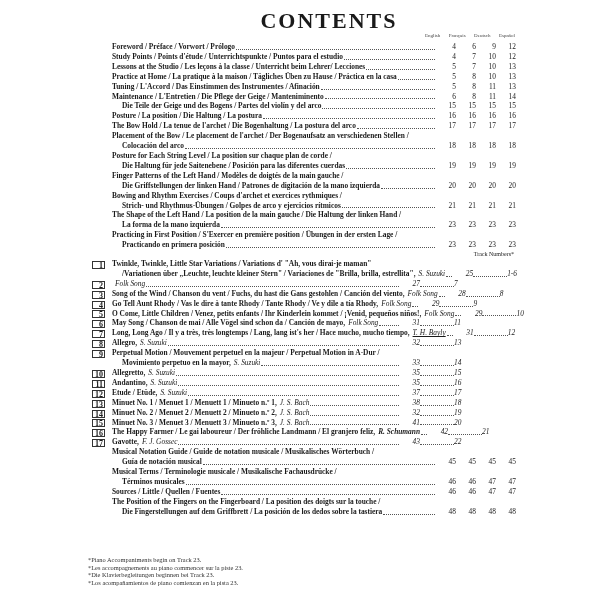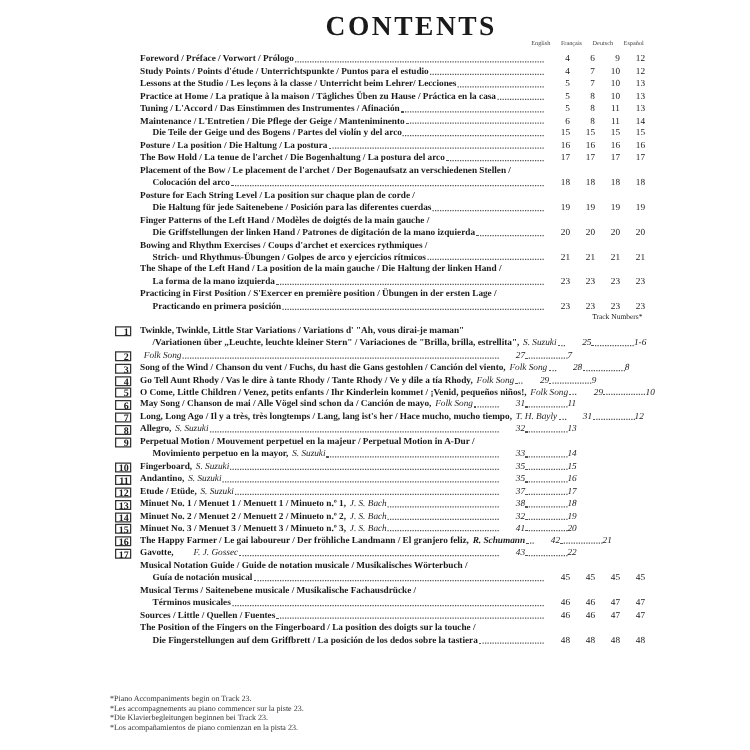--- a/index.html
+++ b/index.html
@@ -274,21 +274,21 @@
       <span class="pg2">
         <span class="p">31</span>
         <span class="gap"></span>
         <span class="t">11</span>
         <span style="width: 46px;"></span>
       </span>
     </div>
     <div class="row piece">
       <span class="box">7</span>
       <span class="label">Long, Long Ago / Il y a très, très longtemps / Lang, lang ist's her / Hace mucho, mucho tiempo,</span>
-      <span class="comp" style="margin-left: 3px;">T. H. Bayly</span>
+      <span class="comp" style="margin-left: 3px; text-decoration: underline;">T. H. Bayly</span>
       <span class="dots"></span>
       <span class="pg2">
         <span class="p">31</span>
         <span class="gap"></span>
         <span class="t">12</span>
         <span style="width: 46px;"></span>
       </span>
     </div>
     <div class="row piece">
       <span class="box">8</span>
@@ -312,21 +312,21 @@
       <span class="dots"></span>
       <span class="pg2">
         <span class="p">33</span>
         <span class="gap"></span>
         <span class="t">14</span>
         <span style="width: 46px;"></span>
       </span>
     </div>
     <div class="row piece">
       <span class="box">10</span>
-      <span class="label">Fingerboard,</span>
+      <span class="label">Allegretto,</span>
       <span class="comp" style="margin-left: 3px;">S. Suzuki</span>
       <span class="dots"></span>
       <span class="pg2">
         <span class="p">35</span>
         <span class="gap"></span>
         <span class="t">15</span>
         <span style="width: 46px;"></span>
       </span>
     </div>
     <div class="row piece">
@@ -397,21 +397,21 @@
       <span class="pg2">
         <span class="p">42</span>
         <span class="gap"></span>
         <span class="t">21</span>
         <span style="width: 46px;"></span>
       </span>
     </div>
     <div class="row piece">
       <span class="box">17</span>
       <span class="label">Gavotte,</span>
-      <span class="comp" style="margin-left: 16px;">F. J. Gossec</span>
+      <span class="comp" style="margin-left: 3px;">F. J. Gossec</span>
       <span class="dots"></span>
       <span class="pg2">
         <span class="p">43</span>
         <span class="gap"></span>
         <span class="t">22</span>
         <span style="width: 46px;"></span>
       </span>
     </div>
     <div class="row">
       <span class="label">Musical Notation Guide / Guide de notation musicale / Musikalisches Wörterbuch /</span>
@@ -420,21 +420,21 @@
       <span class="label cont">Guía de notación musical</span>
       <span class="dots"></span>
       <span class="pages">
         <span>45</span>
         <span>45</span>
         <span>45</span>
         <span>45</span>
       </span>
     </div>
     <div class="row">
-      <span class="label">Musical Terms / Saitenebene musicale / Musikalische Fachausdrücke /</span>
+      <span class="label">Musical Terms / Terminologie musicale / Musikalische Fachausdrücke /</span>
     </div>
     <div class="row">
       <span class="label cont">Términos musicales</span>
       <span class="dots"></span>
       <span class="pages">
         <span>46</span>
         <span>46</span>
         <span>47</span>
         <span>47</span>
       </span>

